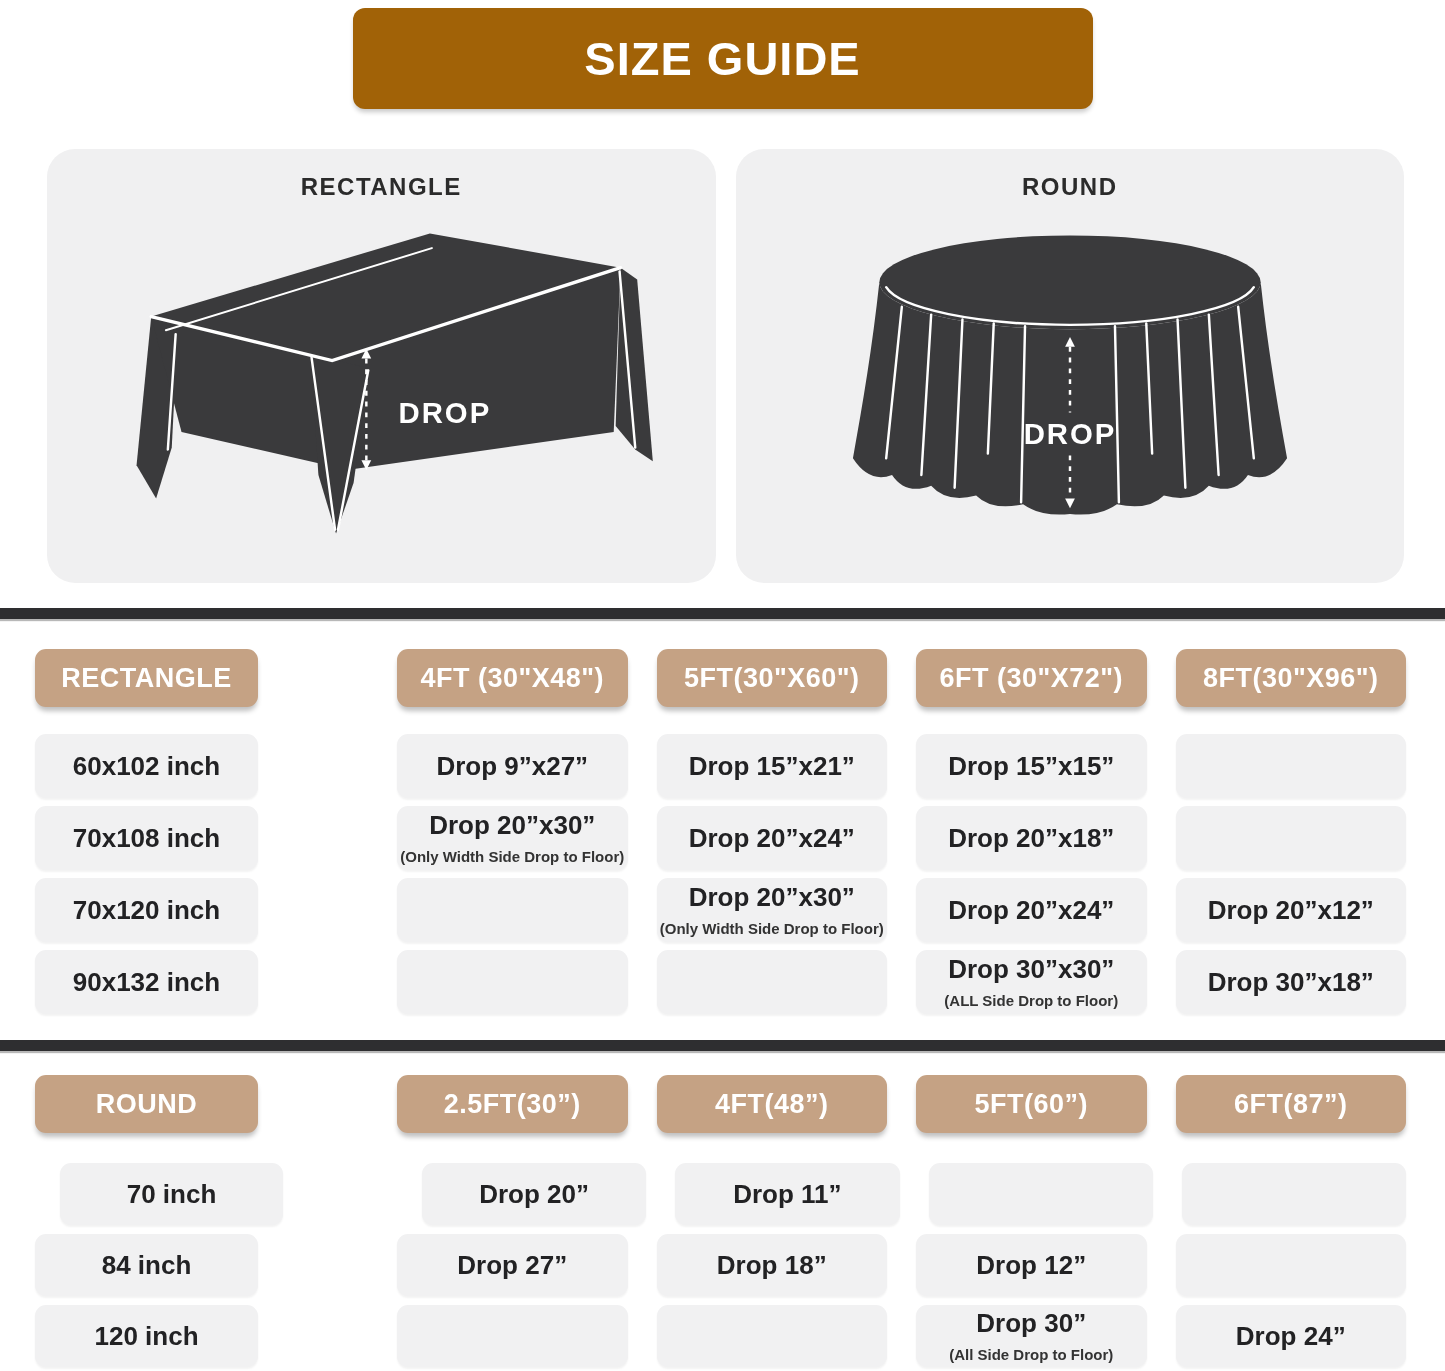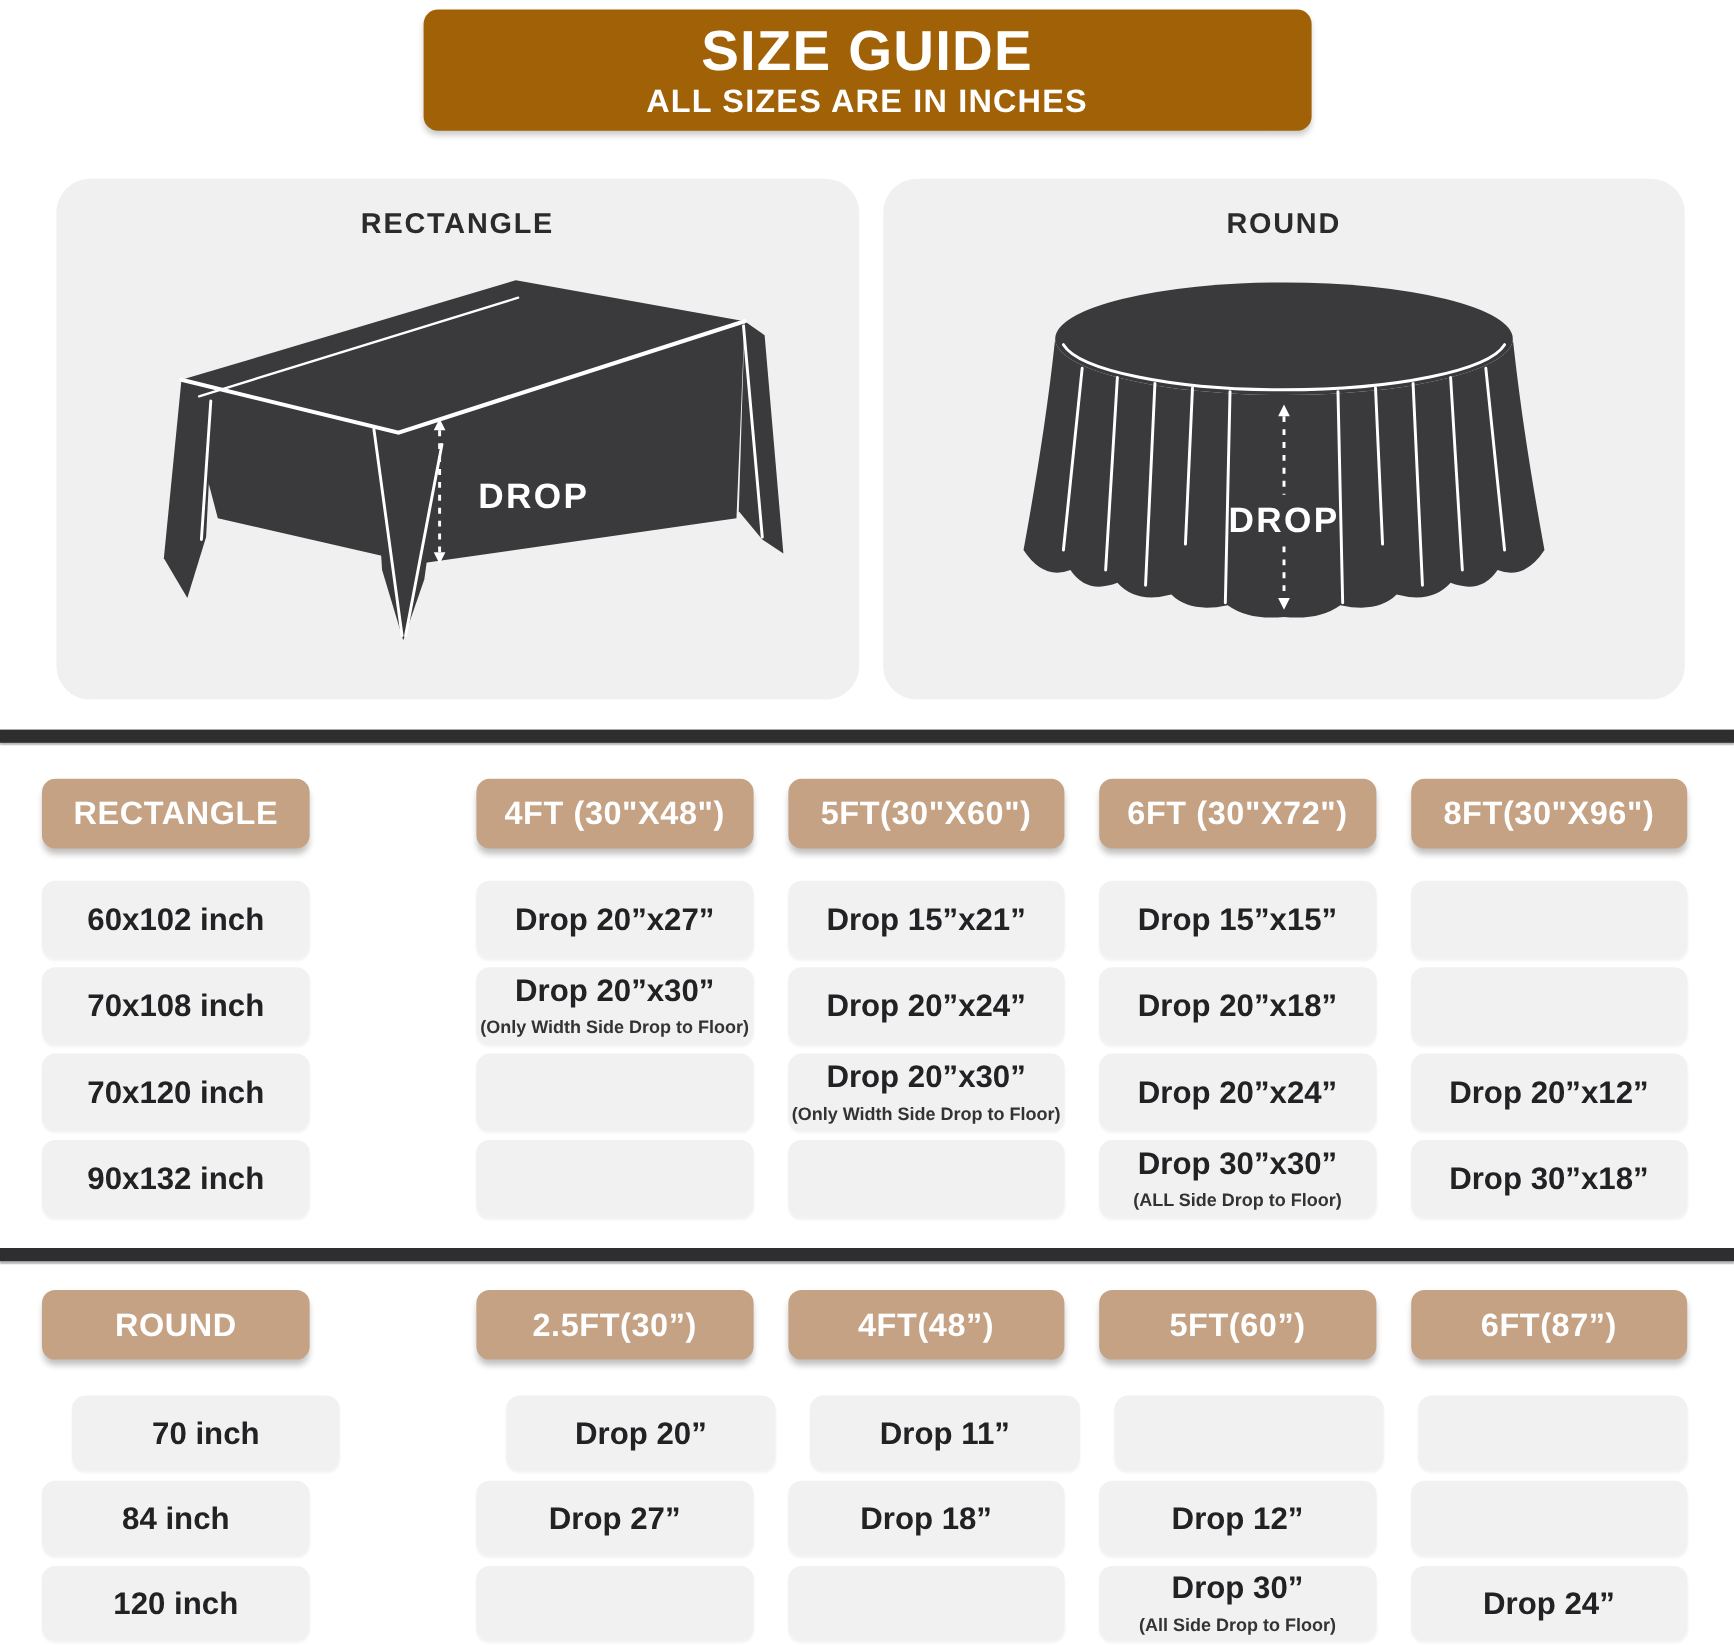--- a/index.html
+++ b/index.html
@@ -57,21 +57,20 @@
   .cell-note{font-size:15px;font-weight:600;color:#333;line-height:1.1;margin-top:10px;}
   .cell-note:empty{display:none;}
 </style>
 </head>
 <body>
 
 <div class="page">
 
   <div class="banner">
     <div class="banner-title">SIZE GUIDE</div>
-    <div class="banner-sub">ALL SIZES ARE IN INCHES</div>
   </div>
 
   <div class="panels">
 
     <div class="panel">
       <div class="panel-title">RECTANGLE</div>
       <svg class="illus" width="600" height="352" viewBox="0 0 600 360">
         <g fill="#3a3a3c" stroke="none">
 
           <path d="M65,110 L50,262 L70,296 L86,244 L92,126 Z"></path>
@@ -162,21 +161,21 @@
       <div class="box cell">5FT(30"X60")</div>
       <div class="box cell">6FT (30"X72")</div>
       <div class="box cell">8FT(30"X96")</div>
     </div>
 
     <div class="trow drow first">
       <div class="box col-label">
           <span class="cell-main">60x102 inch</span>
         </div>
       <div class="box cell">
-          <div class="cell-main">Drop 20”x27”</div>
+          <div class="cell-main">Drop 9”x27”</div>
         </div>
       <div class="box cell">
           <div class="cell-main">Drop 15”x21”</div>
         </div>
       <div class="box cell">
           <div class="cell-main">Drop 15”x15”</div>
         </div>
       <div class="box cell">
           <div class="cell-main"></div>
         </div>

